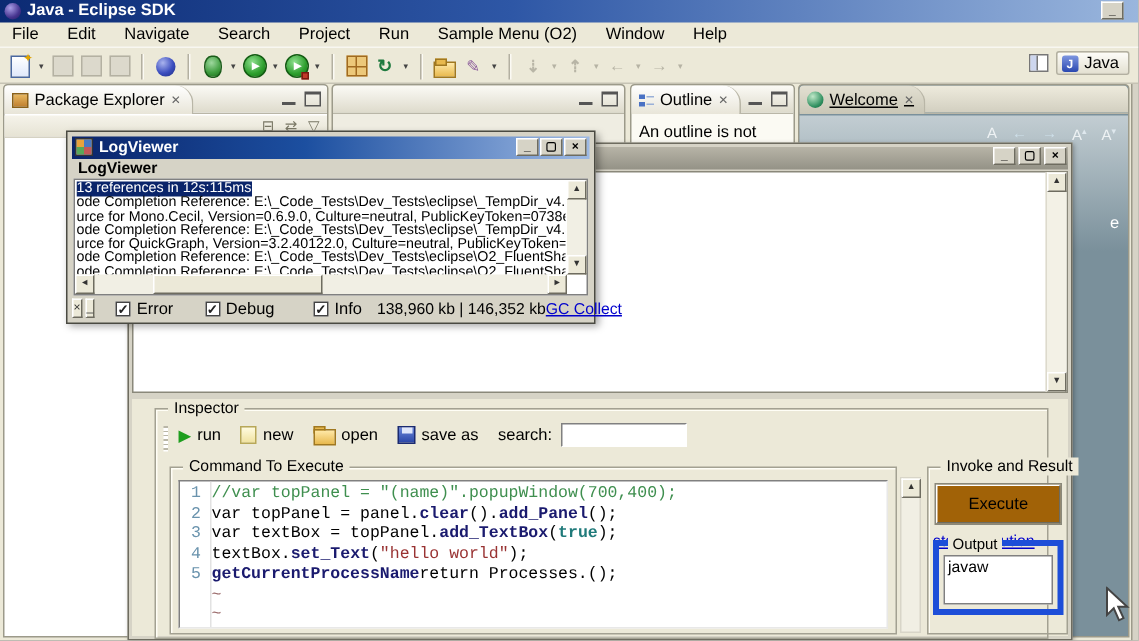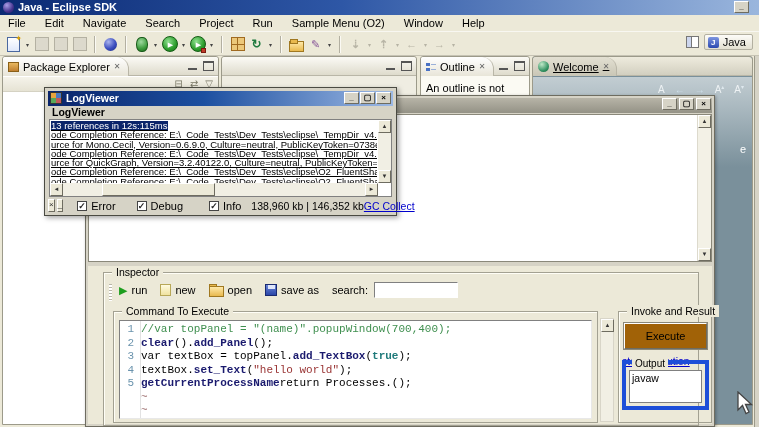--- a/index.html
+++ b/index.html
@@ -165,21 +165,21 @@
                        linear-gradient(#58a858,#58a858),linear-gradient(#c25858,#c25858);
       background-size:5px 5px; background-repeat:no-repeat;
       background-position:0 0,5px 0,0 5px,5px 5px; }
   .dlg-title-text { position:absolute; left:18px; top:1px; font-weight:bold; font-size:10.5px; }
   .dlg-btns { position:absolute; right:2px; top:1px; display:flex; gap:1px; }
   .dlg-menu { position:absolute; left:3px; top:18px; right:3px; height:13px; }
   .dlg-menu-label { position:absolute; left:4px; top:0; font-weight:bold; font-size:10.5px; }
   .dlg-list { position:absolute; left:4px; top:31px; right:4px; height:78px; background:#fff;
               border:1px solid #808080; }
   .dlg-rows { position:absolute; left:1px; top:1px; right:14px; bottom:13px; overflow:hidden;
-              font-size:9.5px; line-height:9.3px; white-space:nowrap;text-decoration:underline; }
+              font-size:9.5px; line-height:9.3px; white-space:nowrap; }
   .dlg-row span.selrow { background:#0a246a; color:#fff; }
   .dlg-vs { position:absolute; right:0; top:0; width:13px; bottom:13px; background:#f1efe4; }
   .dlg-vs .top { position:absolute; top:0; left:0; }
   .dlg-vs .bot { position:absolute; bottom:0; left:0; }
   .dlg-hs { position:absolute; left:0; right:13px; bottom:0; height:13px; background:#f1efe4; }
   .dlg-hs .lf { position:absolute; left:0; top:0; }
   .dlg-hs .rt { position:absolute; right:0; top:0; }
   .hthumb { position:absolute; left:52px; top:0; width:113px; height:13px; background:#ece9d8;
             border:1px solid; border-color:#fff #6e6c60 #6e6c60 #fff; }
   .dlg-bottom { position:absolute; left:3px; right:3px; top:109px; height:17px; display:flex; align-items:center; }
@@ -373,21 +373,21 @@
         <input class="search-input" value="" style="">
       </div>
     </div>
 
     <div class="gb gb-cmd">
       <span class="gb-label">Command To Execute</span>
       <div class="cmd-editor">
         <div class="gutter-bg"></div>
         <div class="code-lines">
           <div class="code-line"><span class="ln">1</span><span class="seg comment">//var topPanel = "(name)".popupWindow(700,400);</span></div>
-          <div class="code-line"><span class="ln">2</span><span class="seg mbold">clear</span><span class="seg">().</span><span class="seg mbold">add_Panel</span><span class="seg">();</span></div>
+          <div class="code-line"><span class="ln">2</span><span class="seg">var topPanel = panel.</span><span class="seg mbold">clear</span><span class="seg">().</span><span class="seg mbold">add_Panel</span><span class="seg">();</span></div>
           <div class="code-line"><span class="ln">3</span><span class="seg">var textBox = topPanel.</span><span class="seg mbold">add_TextBox</span><span class="seg">(</span><span class="seg kw">true</span><span class="seg">);</span></div>
           <div class="code-line"><span class="ln">4</span><span class="seg">textBox.</span><span class="seg mbold">set_Text</span><span class="seg">(</span><span class="seg str">"hello world"</span><span class="seg">);</span></div>
           <div class="code-line"><span class="ln">5</span><span class="seg mbold">getCurrentProcessName</span><span class="seg">return Processes.</span><span class="seg">();</span></div>
           <div class="code-line"><span class="ln"></span><span class="seg tilde">~</span></div>
           <div class="code-line"><span class="ln"></span><span class="seg tilde">~</span></div>
           <div class="code-line"><span class="ln"></span><span class="seg tilde">~</span></div>
         </div>
       </div>
     </div>
 

